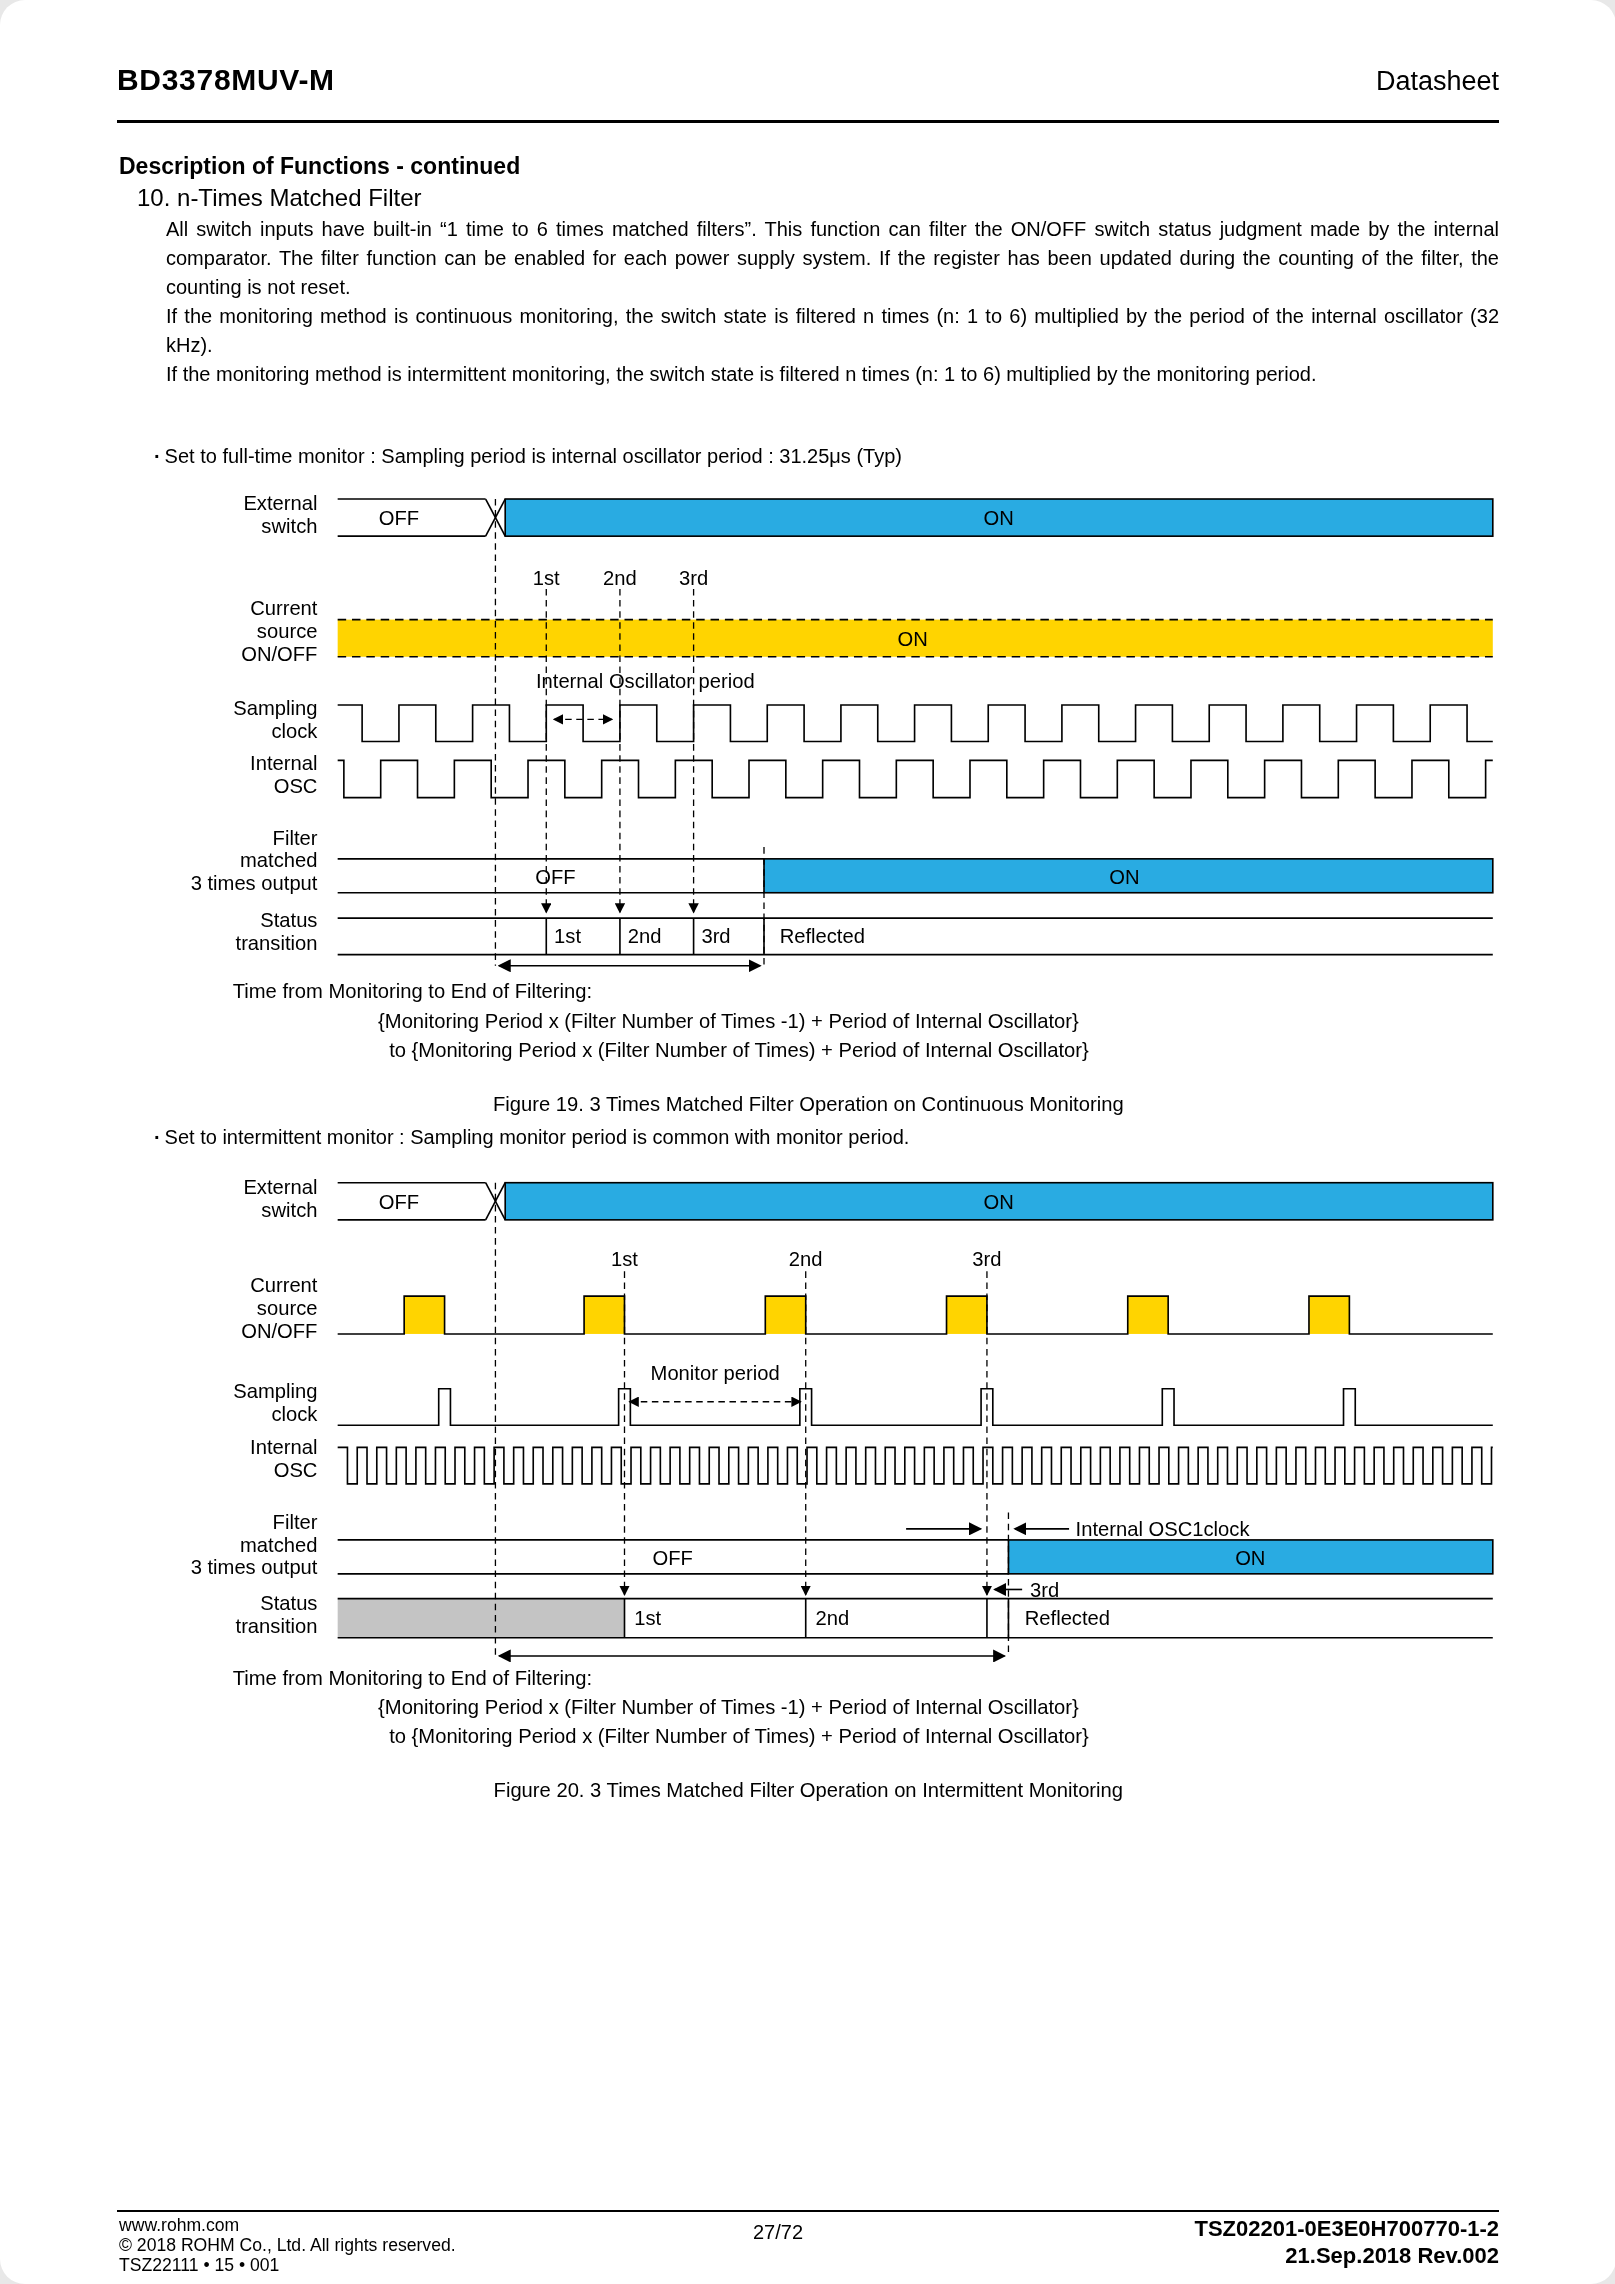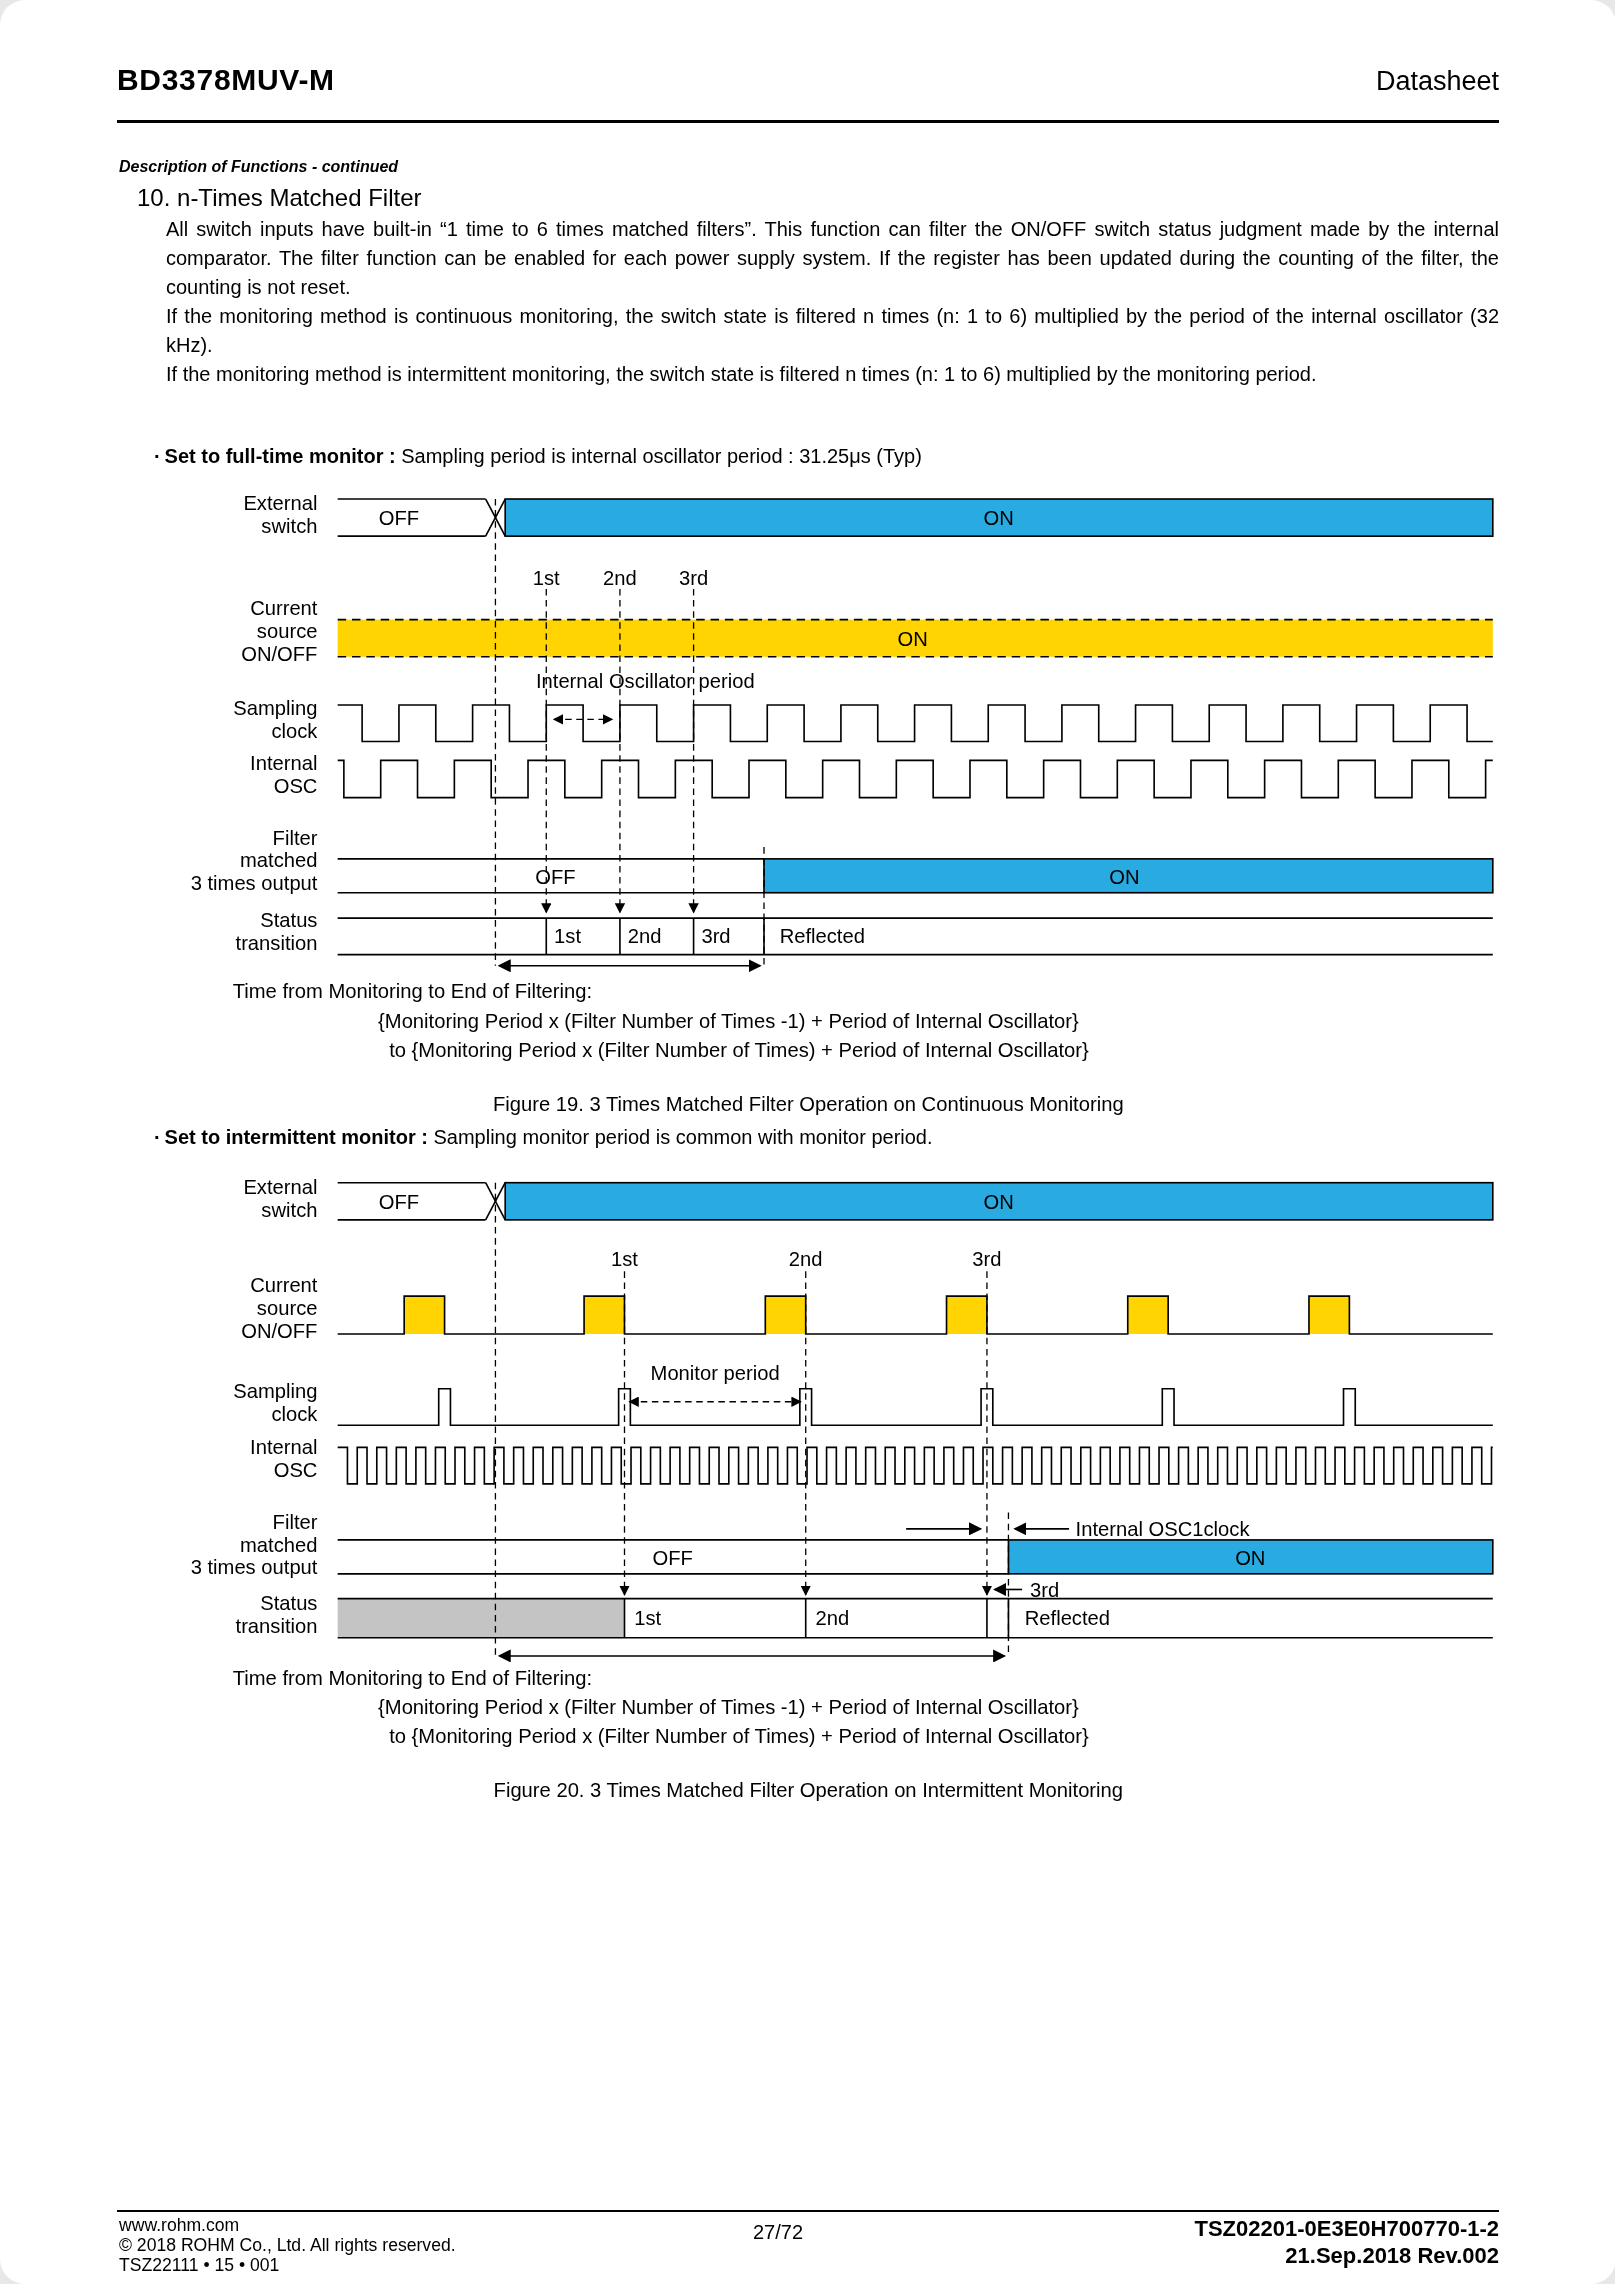--- a/index.html
+++ b/index.html
@@ -8,30 +8,30 @@
     font-family:"Liberation Sans", sans-serif; color:#000; overflow:hidden;border-radius:25px;
   }
   
   .header { position:absolute; left:117px; width:1382px; top:63px;
     display:flex; justify-content:space-between; align-items:baseline; }
   .doc-num { font-size:30px; font-weight:bold; letter-spacing:0.7px; }
   .doc-type { font-size:27px; }
   .hrule { position:absolute; left:117px; width:1382px; top:120px; height:2.6px; background:#000; }
   
   .section { position:absolute; left:119px; top:153px; width:1380px; }
-  .sec-title { font-size:16px; font-weight:bold; line-height:27px;font-style:italic; }
+  .sec-title { font-size:23px; font-weight:bold; line-height:27px; }
   .sub-title { font-size:24px; line-height:27px; margin-left:18px; margin-top:3.9px; }
   .paras { margin-left:47px; margin-top:3.9px; width:1333px; font-size:20px; line-height:29px; text-align:justify; }
   .paras p { margin:0; }
   
   .bullet { position:absolute; left:154px; font-size:20px; line-height:23.5px; white-space:nowrap; }
   .b19 { top:445px; }
   .b20 { top:1126px; }
   .bdot { font-weight:bold; margin-right:3.9px; }
-  .bbold { font-weight:bold; }
+  .bbold { font-weight:normal; }
   
   .fig-svg { position:absolute; left:0; width:1616px; height:652px; }
   #svg19 { top:482px; }
   #svg20 { top:1167px; }
   svg text { font-family:"Liberation Sans", sans-serif; font-size:31px; fill:#000; }
   .slabel { text-anchor:end; }
   .ann { text-anchor:middle; }
   .annS { text-anchor:start; }
   .cap { text-anchor:middle; }
   .wl   { stroke:#000; stroke-width:2.5; fill:none; }

